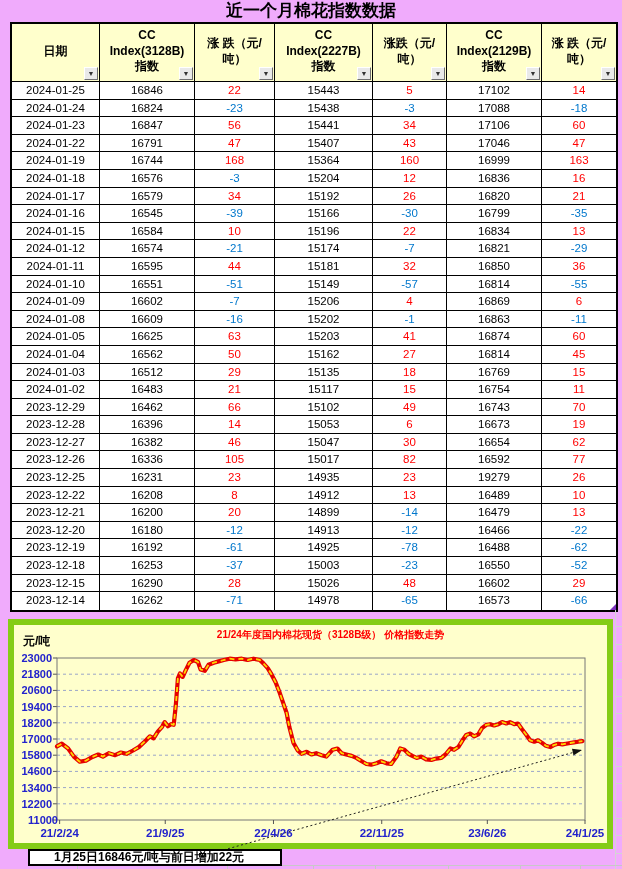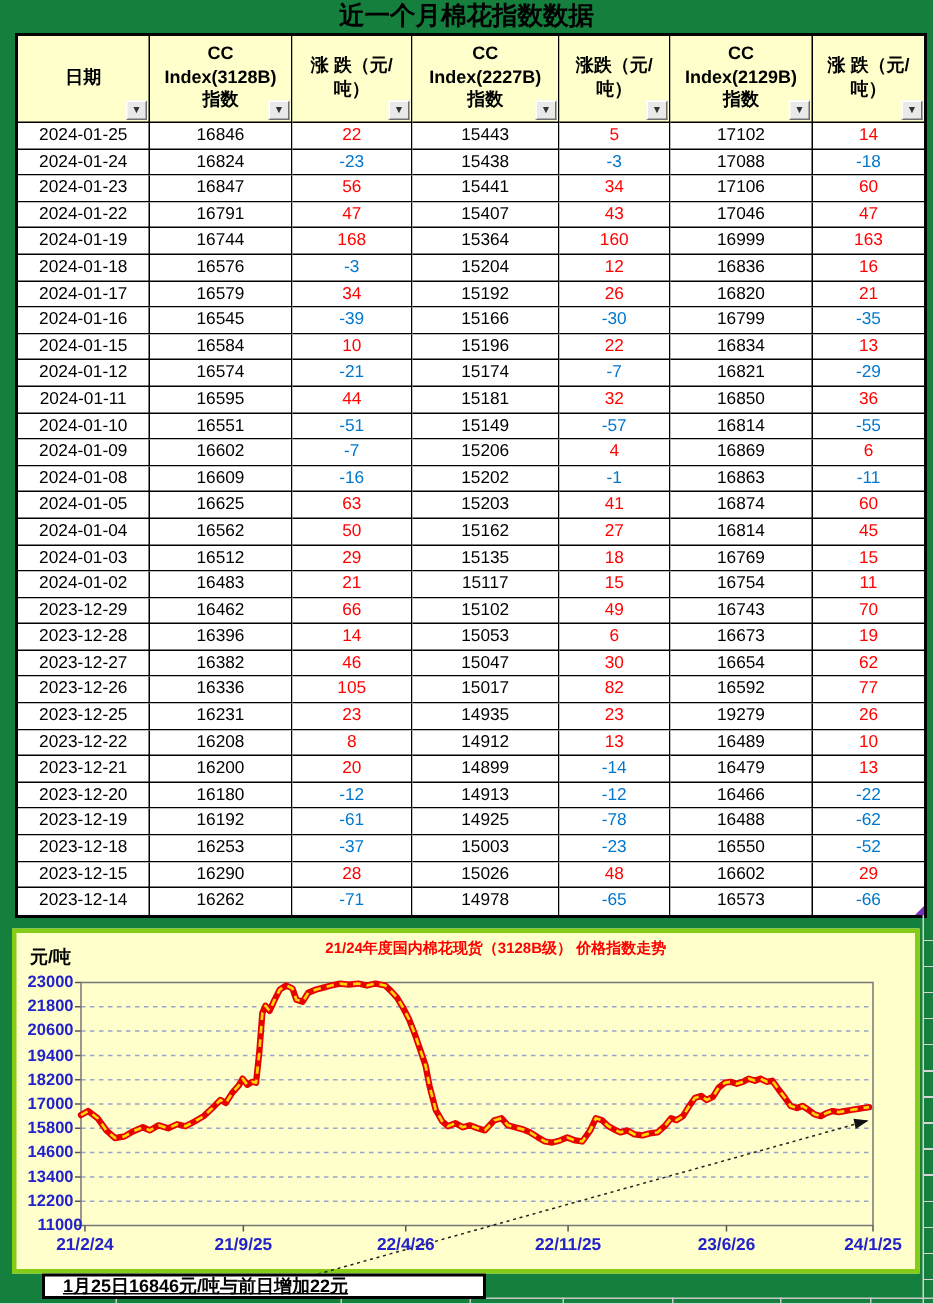--- a/index.html
+++ b/index.html
@@ -1,17 +1,17 @@
 <!DOCTYPE html>
 <html style="--pos: #FF0000; --neg: #0077CC; --header-bg: #FFFFCC; --chart-bg: #FFFFCC; --axis-label: #2222CC; --title-red: #FF0000; --series-red: #E60000; --series-yellow: #FFD700;"><head>
 <meta charset="utf-8">
 <style>
   html,body{margin:0;padding:0;background:#fff;}
   *{box-sizing:border-box;font-family:"Liberation Sans","DejaVu Sans",sans-serif;}
-  #page{position:relative;width:622px;height:869px;background:#15803d;overflow:hidden;}
+  #page{position:relative;width:622px;height:869px;background:#f0abfc;overflow:hidden;}
 
   .page-title{position:absolute;top:0;left:0;width:622px;height:22px;text-align:center;
     font-weight:bold;font-size:17px;line-height:21px;color:#000;}
 
   
   .tbl{position:absolute;left:10px;top:22px;width:608px;border:2px solid #000;background:#fff;}
   .hrow,.trow{display:grid;grid-template-columns:88px 95px 80px 98px 74px 95px 74px;}
   .hcell{position:relative;background:var(--header-bg,#FFFFCC);border-right:1px solid #000;
     border-bottom:1px solid #000;height:58px;display:flex;align-items:center;justify-content:center;}
   .hcell.last{border-right:none;}
@@ -23,21 +23,21 @@
     border-right:1px solid #000;border-bottom:1px solid #000;background:#fff;position:relative;}
   .cell.last{border-right:none;}
   .trow:last-child .cell{border-bottom:none;}
   .pos{color:var(--pos,#ff0000);}
   .neg{color:var(--neg,#0077cc);}
   .corner-marker{position:absolute;right:0;bottom:0;width:0;height:0;
     border-left:6px solid transparent;border-bottom:6px solid #7b2fbe;}
 
   
   .chart{position:absolute;left:8px;top:619px;width:605px;height:230px;
-    background:var(--chart-bg,#FFFFCC);border:3px solid #84cc16;overflow:visible;}
+    background:var(--chart-bg,#FFFFCC);border:6px solid #84cc16;overflow:visible;}
   .chart-title{position:absolute;top:3px;left:46px;right:6px;text-align:center;
     color:var(--title-red,#ff0000);font-weight:bold;font-size:10px;white-space:nowrap;}
   .chart-ylabel{position:absolute;top:8px;left:9px;font-weight:bold;font-size:12px;color:#000;}
   .chart svg{position:absolute;left:0;top:0;}
   .ylab{position:absolute;left:0;width:38px;text-align:right;font-weight:bold;font-size:11px;
     color:var(--axis-label,#2222cc);}
   .xlab{position:absolute;width:80px;text-align:center;font-weight:bold;font-size:11.5px;
     color:var(--axis-label,#2222cc);}
   .grid{stroke:#9aa5c9;stroke-dasharray:3 3;stroke-width:1;}
   .tick{stroke:#555;stroke-width:1;}
@@ -46,23 +46,23 @@
   .series-yellow{fill:none;stroke:var(--series-yellow,#ffd700);stroke-width:1.8;stroke-dasharray:5 4;stroke-linejoin:round;}
   .arrow-line{stroke:#222;stroke-width:1;stroke-dasharray:2 2.5;}
   .arrow-head{fill:#111;}
 
   
   .sliver{position:absolute;left:615px;top:610px;width:7px;height:259px;border-left:1px solid #d4d4d4;
     background:repeating-linear-gradient(to bottom,transparent 0 16.4px,#d4d4d4 16.4px 17.4px);}
   .bgrid-h{position:absolute;left:277px;top:865px;width:345px;height:1px;background:#c8c8c8;}
   .vstub{position:absolute;top:865px;width:1px;height:4px;background:#c8c8c8;}
 
-  .footer{position:absolute;left:28px;top:849px;width:296px;height:17px;background:#fff;
-    border:2px solid #000;font-weight:bold;font-size:12px;line-height:13px;padding-left:12px;z-index:5;
-    white-space:nowrap;color:#000;text-decoration:underline;}
+  .footer{position:absolute;left:28px;top:849px;width:254px;height:17px;background:#fff;
+    border:2px solid #000;font-weight:bold;font-size:12px;line-height:13px;padding-left:24px;z-index:5;
+    white-space:nowrap;color:#000;}
 </style>
 </head>
 <body>
 
 <div id="page">
 
   <div class="page-title">近一个月棉花指数数据</div>
 
   <div class="tbl">
     <div class="hrow">

